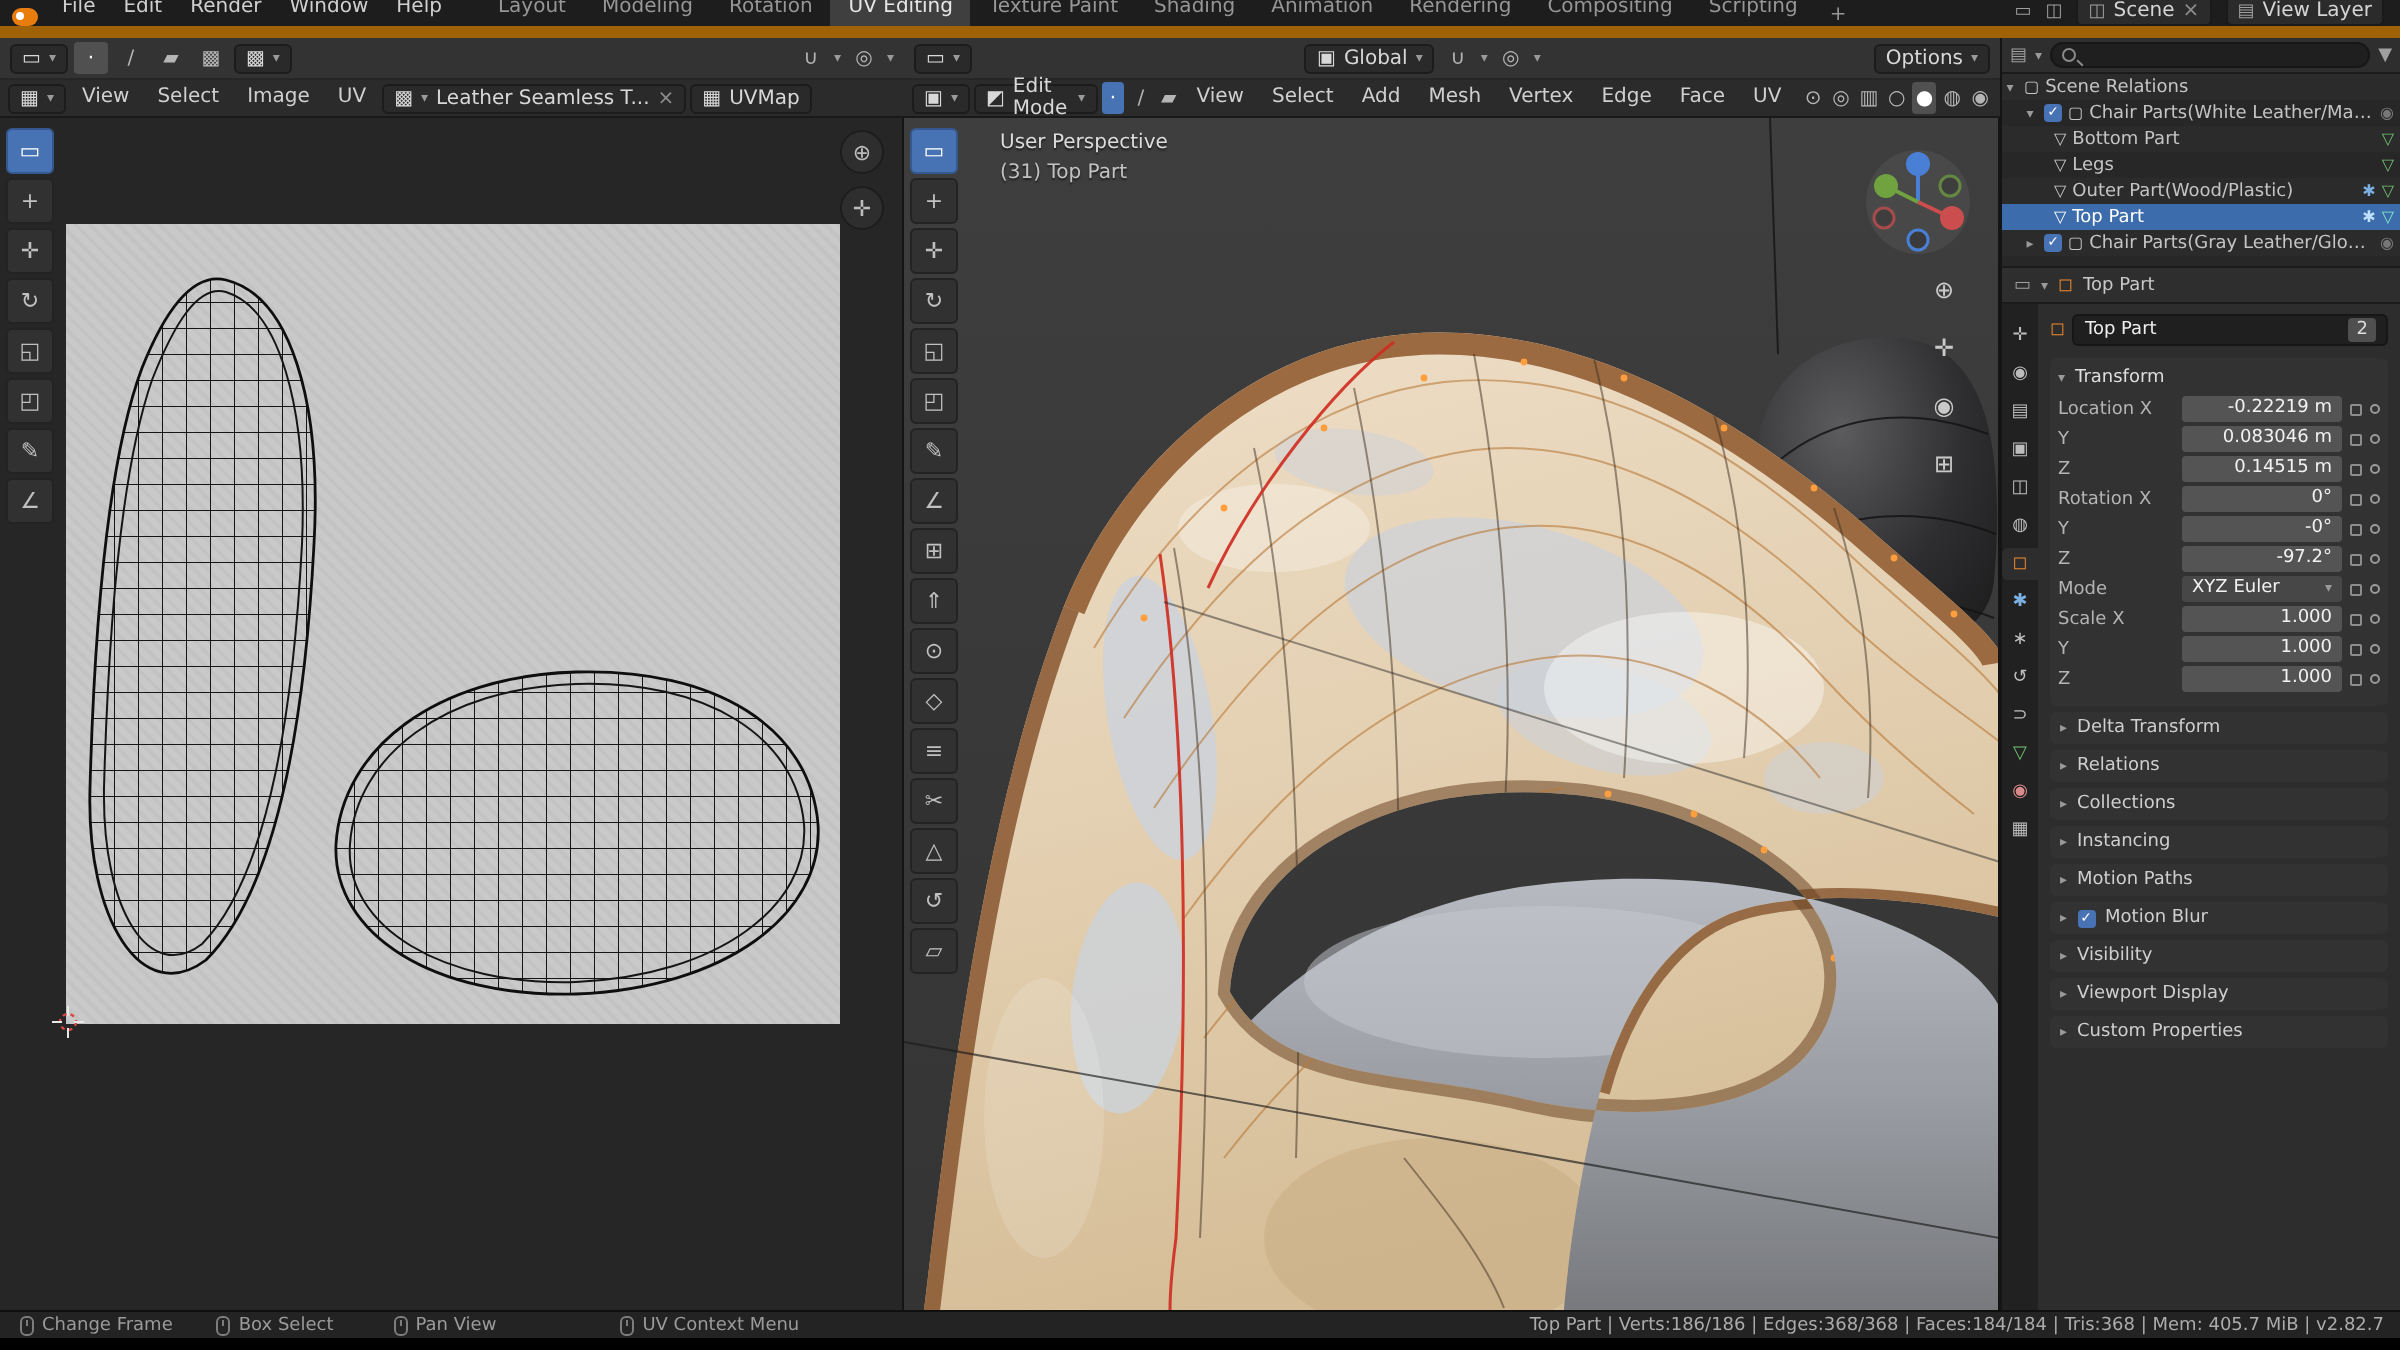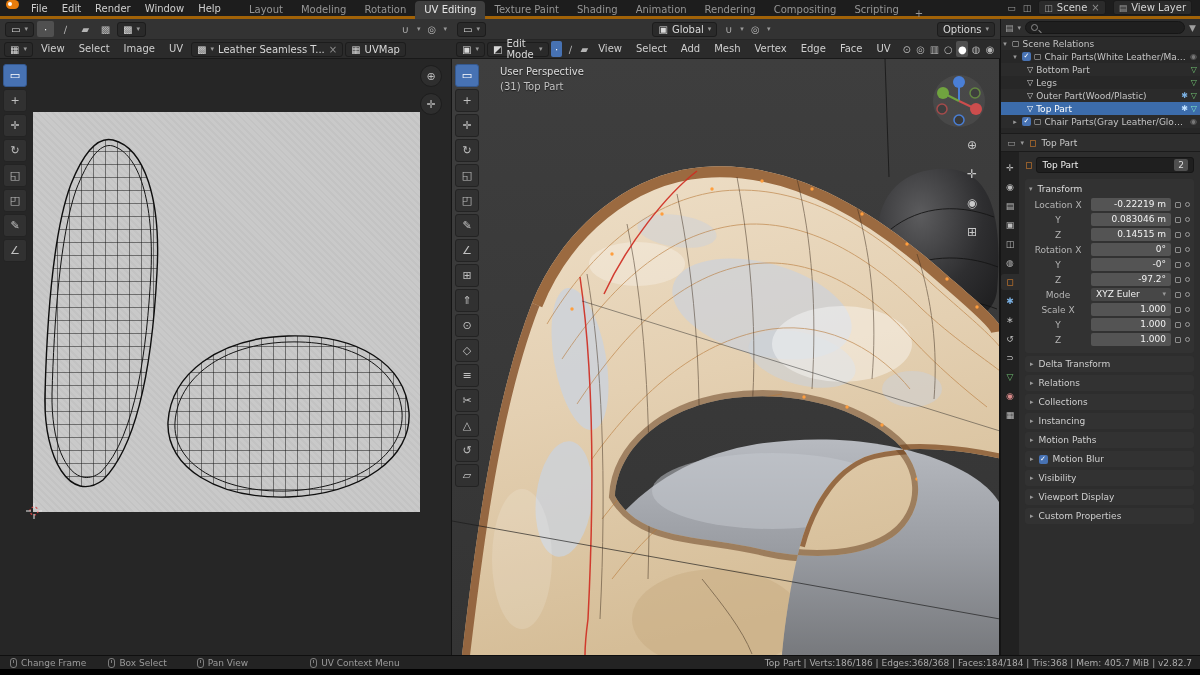--- a/index.html
+++ b/index.html
@@ -2,21 +2,21 @@
 <html><head>
 <meta charset="utf-8">
 <style>
   *{box-sizing:border-box;margin:0;padding:0;user-select:none}
   html,body{background:#000}
   .root{position:relative;width:1200px;height:675px;background:#000;overflow:hidden;
         font-family:"DejaVu Sans","Liberation Sans",sans-serif;font-size:10px;color:#c4c4c4}
 
   
   .topbar{position:absolute;left:0;top:0;width:1200px;height:19px;background:#1d1d1d;
-          border-bottom:3px solid #a16207;display:flex;align-items:flex-start;z-index:60;padding:0 4px}
+          border-bottom:6px solid #a16207;display:flex;align-items:flex-end;z-index:60;padding:0 4px}
   .logo{width:13px;height:9px;border-radius:5px;background:#e87d0d;margin:0 5px 0 2px;position:relative}
   .logo::after{content:"";position:absolute;left:2px;top:2px;width:4px;height:4px;border-radius:50%;background:#fff}
   .menu{padding:0 7px;line-height:18px;color:#cfcfcf}
   .tabs{display:flex;margin-left:12px;height:19px;align-items:flex-end}
   .tab{padding:0 9px;line-height:18px;color:#969696;font-size:10px}
   .tab.active{background:#3f3f3f;color:#e6e6e6;border-radius:4px 4px 0 0}
   .tab-add{padding:0 7px;color:#969696}
   .topbar-right{margin-left:auto;display:flex;align-items:center;gap:7px;padding-right:4px}
   .selector{display:flex;align-items:center;gap:4px;background:#2b2b2b;border:1px solid #1a1a1a;
             border-radius:3px;padding:0 5px;height:15px;color:#d4d4d4}
@@ -97,21 +97,21 @@
   .ptab{width:18px;height:16px;display:flex;align-items:center;justify-content:center;font-size:9px}
   .ptab.active{background:#2d2d2d;border-radius:3px 0 0 3px}
   .props-body{position:absolute;left:18px;top:18px;right:0;bottom:0;padding:5px 6px;overflow:hidden}
   .name-row{display:flex;align-items:center;gap:4px;margin-bottom:6px}
   .name-field{flex:1;display:flex;align-items:center;background:#1f1f1f;border:1px solid #161616;
               border-radius:3px;height:16px;padding:0 5px;color:#efefef}
   .badge{margin-left:auto;background:#4f4f4f;border-radius:2px;padding:0 4px;color:#ddd;height:12px;line-height:12px}
   .panel{background:#323232;border-radius:3px;padding:2px 4px 6px}
   .panel-hdr{height:16px;display:flex;align-items:center;gap:5px;color:#dedede}
   .prow{display:flex;align-items:center;height:15px;gap:4px}
-  .plabel{width:58px;text-align:center;color:#b4b4b4;flex:none;white-space:nowrap}
+  .plabel{width:58px;text-align:left;color:#b4b4b4;flex:none;white-space:nowrap}
   .pfield{flex:1;background:#545454;border-radius:2px;height:13px;line-height:13px;
           padding:0 5px;color:#f2f2f2;text-align:right;overflow:hidden}
   .pfield.dd{text-align:left;background:#474747;display:flex;align-items:flex-start}
   .pfield.dd .caret{margin-left:auto}
   .klock{width:6px;height:6px;border:1px solid #8c8c8c;border-radius:1px;flex:none}
   .kdot{width:5px;height:5px;border:1px solid #9a9a9a;border-radius:50%;flex:none}
   .sect{height:16px;display:flex;align-items:center;gap:5px;background:#323232;border-radius:3px;
         margin-top:3px;padding:0 5px;color:#cfcfcf}
 
   

